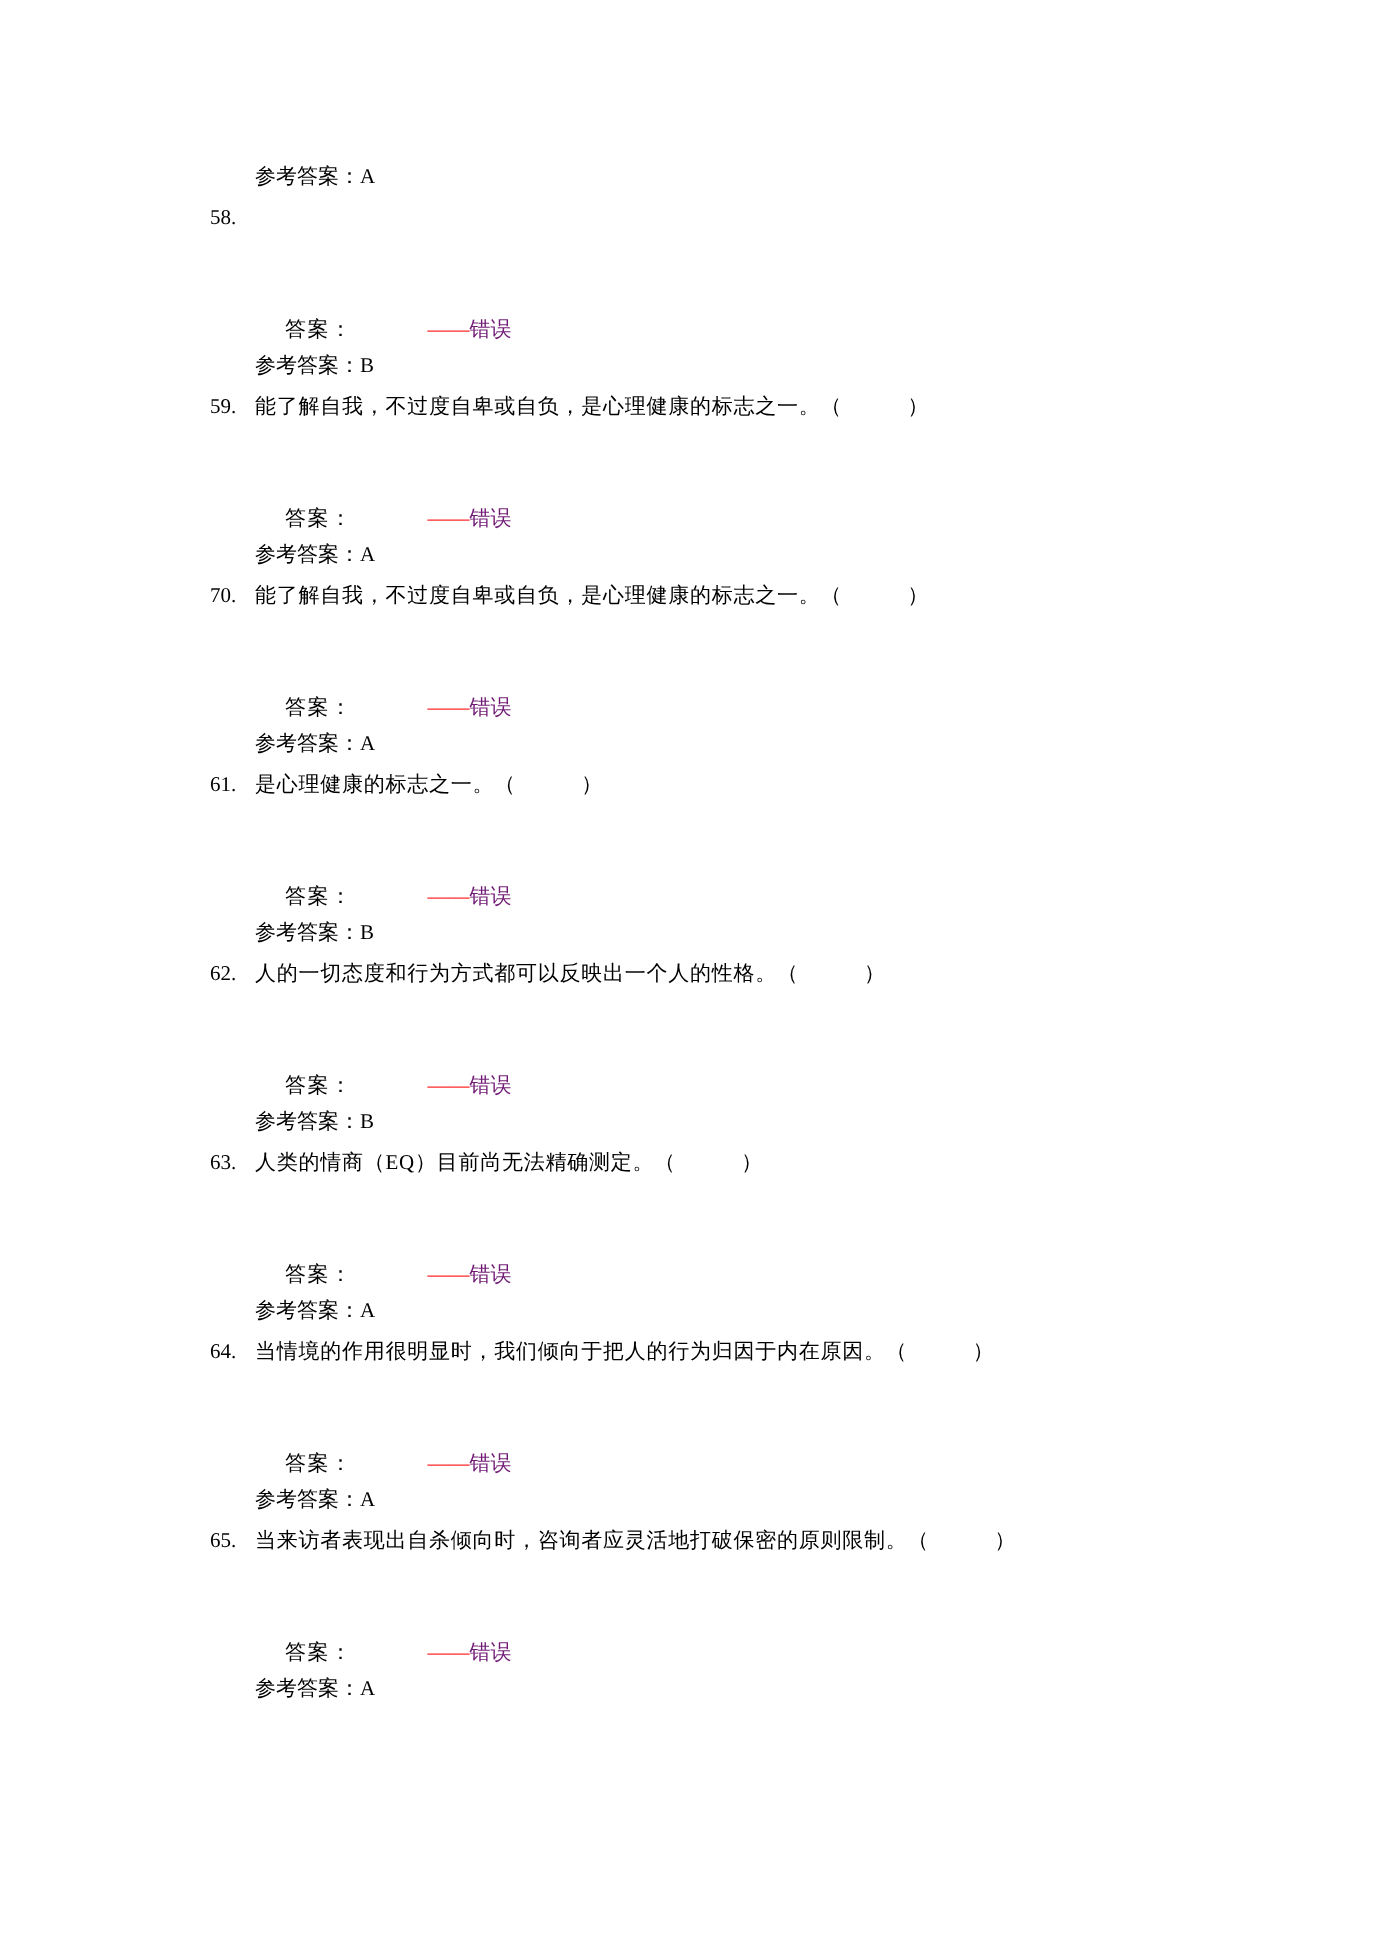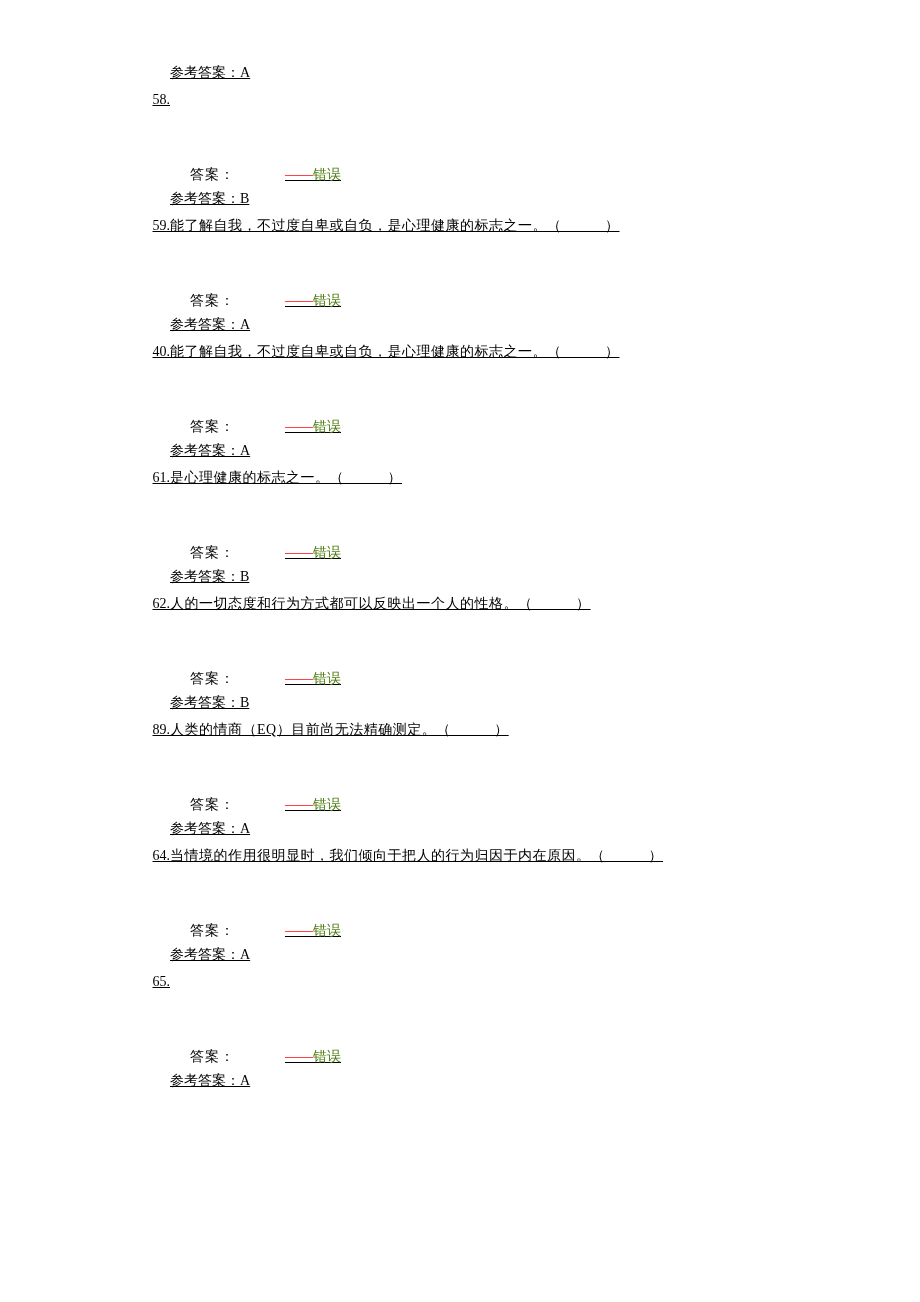--- a/index.html
+++ b/index.html
@@ -9,33 +9,31 @@
     font-family: "SimSun", "宋体", serif;
     font-size: 14px;
     color: #000000;
     line-height: 1.5;
   }
   .page {
     width: 920px;
     height: 1302px;
     position: relative;
     box-sizing: border-box;
-    padding-top: 62px;
+    padding-top: 108px;
     padding-left: 140px;
-    text-decoration: underline;
   }
   .ref-line {
     padding-left: 30px;
     margin-bottom: 3px;
   }
   .question-line {
     display: flex;
     margin-top: 6px;
     margin-bottom: 54px;
-    text-align: right;
   }
   .q-num {
     width: 30px;
   }
   .q-text {
     letter-spacing: 0.5px;
   }
   .answer-line {
     padding-left: 30px;
     margin-bottom: 3px;
@@ -43,21 +41,21 @@
   .ans-label {
     display: inline-block;
     letter-spacing: 1px;
     margin-left: 20px;
   }
   .ans-gap {
     display: inline-block;
     width: 50px;
   }
   .red {
-    color: #4d7c0f;
+    color: #701a75;
   }
   .red-dash {
     color: #ff0000;
   }
   .block {
     margin-bottom: 0px;
   }
 </style>
 </head>
 <body>
@@ -89,21 +87,21 @@
     <div class="answer-line">
       <span class="ans-label">答案：</span><span class="ans-gap"></span><span class="red-dash">——</span><span class="red">错误</span>
     </div>
     <div class="ref-line">
       <span>参考答案：</span><span>A</span>
     </div>
   </div>
 
   <div class="block">
     <div class="question-line">
-      <span class="q-num">40.</span>
+      <span class="q-num">70.</span>
       <span class="q-text">能了解自我，不过度自卑或自负，是心理健康的标志之一。（　　　）</span>
     </div>
     <div class="answer-line">
       <span class="ans-label">答案：</span><span class="ans-gap"></span><span class="red-dash">——</span><span class="red">错误</span>
     </div>
     <div class="ref-line">
       <span>参考答案：</span><span>A</span>
     </div>
   </div>
 
@@ -128,21 +126,21 @@
     <div class="answer-line">
       <span class="ans-label">答案：</span><span class="ans-gap"></span><span class="red-dash">——</span><span class="red">错误</span>
     </div>
     <div class="ref-line">
       <span>参考答案：</span><span>B</span>
     </div>
   </div>
 
   <div class="block">
     <div class="question-line">
-      <span class="q-num">89.</span>
+      <span class="q-num">63.</span>
       <span class="q-text">人类的情商（EQ）目前尚无法精确测定。（　　　）</span>
     </div>
     <div class="answer-line">
       <span class="ans-label">答案：</span><span class="ans-gap"></span><span class="red-dash">——</span><span class="red">错误</span>
     </div>
     <div class="ref-line">
       <span>参考答案：</span><span>A</span>
     </div>
   </div>
 
@@ -155,20 +153,21 @@
       <span class="ans-label">答案：</span><span class="ans-gap"></span><span class="red-dash">——</span><span class="red">错误</span>
     </div>
     <div class="ref-line">
       <span>参考答案：</span><span>A</span>
     </div>
   </div>
 
   <div class="block">
     <div class="question-line">
       <span class="q-num">65.</span>
+      <span class="q-text">当来访者表现出自杀倾向时，咨询者应灵活地打破保密的原则限制。（　　　）</span>
     </div>
     <div class="answer-line">
       <span class="ans-label">答案：</span><span class="ans-gap"></span><span class="red-dash">——</span><span class="red">错误</span>
     </div>
     <div class="ref-line">
       <span>参考答案：</span><span>A</span>
     </div>
   </div>
 </div>
 

